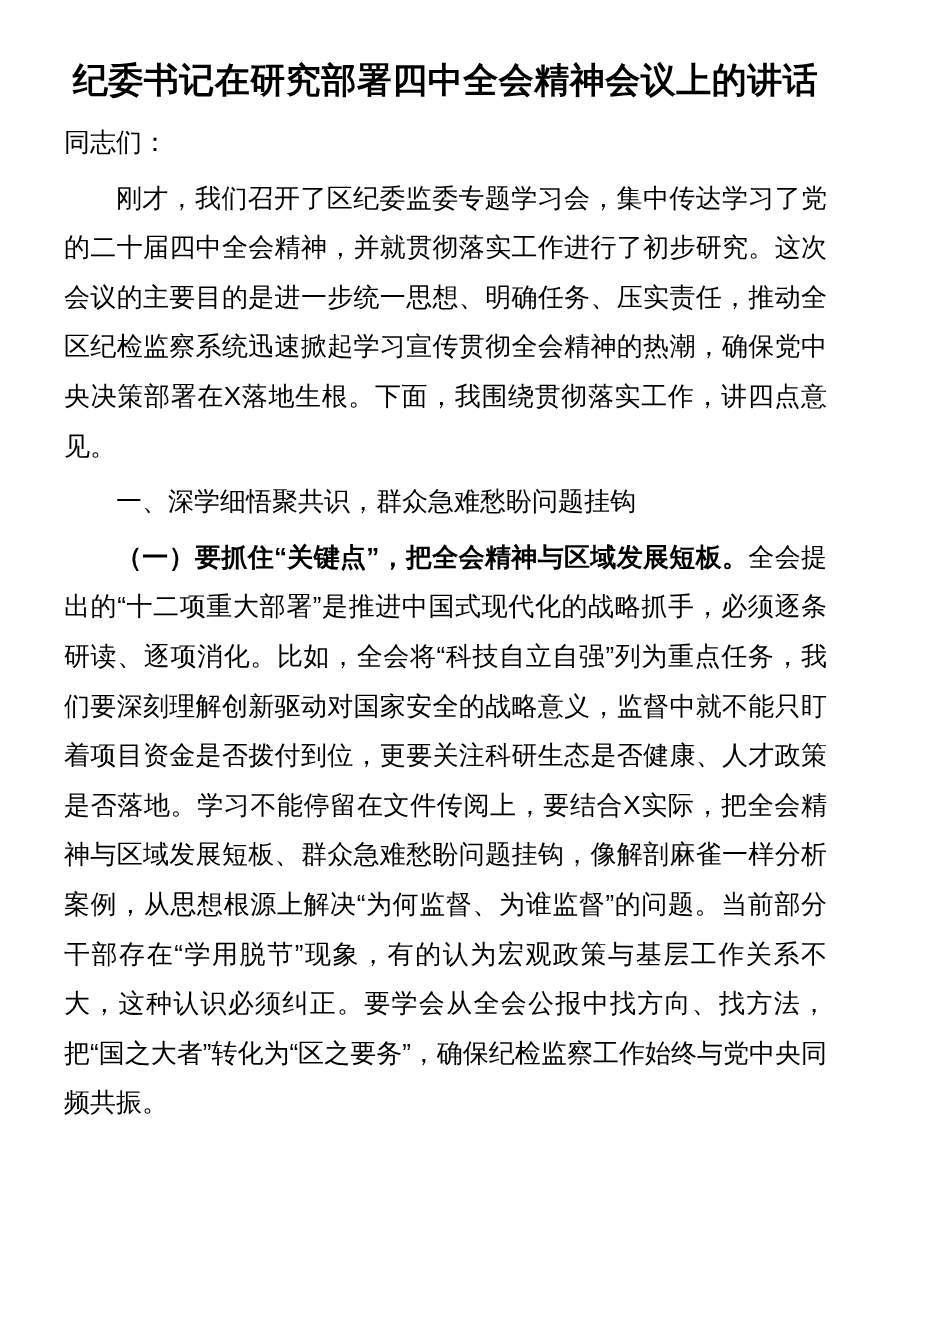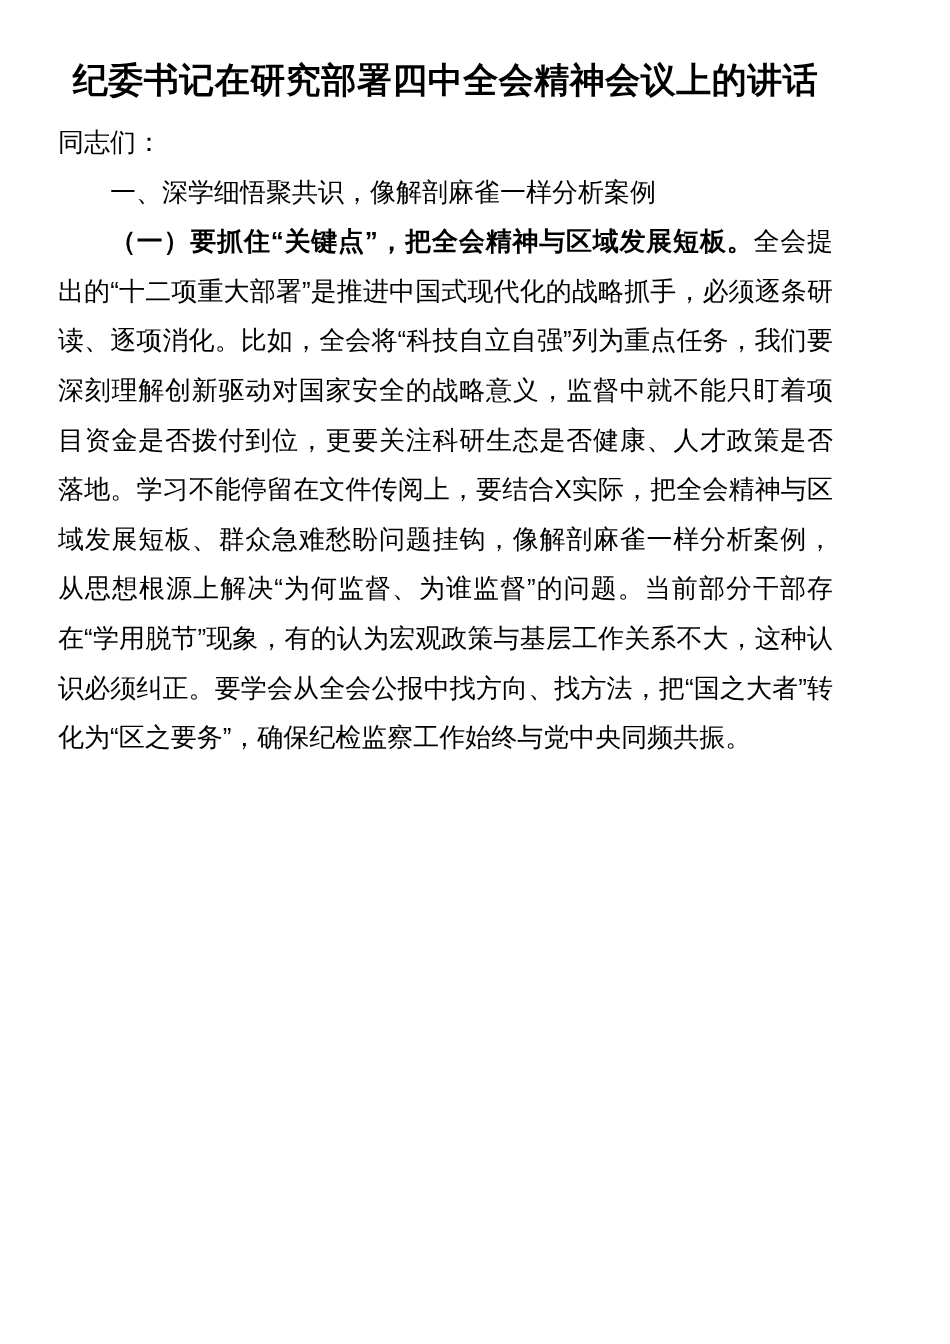--- a/index.html
+++ b/index.html
@@ -23,21 +23,21 @@
   }
   .doc-title {
     margin: 0 0 13px 0;
     font-size: 35px;
     font-weight: 700;
     line-height: 50px;
     text-align: center;
     letter-spacing: 0.5px;
   }
   .para {
-    margin: 0;
+    margin: 6px;
     font-size: 26px;
     line-height: 49.6px;
     text-align: justify;
     text-indent: 2em;
     word-break: break-all;
     overflow-wrap: break-word;
   }
   .salutation {
     text-indent: 0;
   }
@@ -47,19 +47,20 @@
 </style>
 </head>
 <body>
 
 <div class="page">
 
   <h1 class="doc-title">纪委书记在研究部署四中全会精神会议上的讲话</h1>
 
   <p class="para salutation">同志们：</p>
 
+  <p class="para">刚才，我们召开了区纪委监委专题学习会，集中传达学习了党的二十届四中全会精神，并就贯彻落实工作进行了初步研究。这次会议的主要目的是进一步统一思想、明确任务、压实责任，推动全区纪检监察系统迅速掀起学习宣传贯彻全会精神的热潮，确保党中央决策部署在X落地生根。下面，我围绕贯彻落实工作，讲四点意见。</p>
 
-  <p class="para">一、深学细悟聚共识，像解剖麻雀一样分析案例</p>
+  <p class="para">一、深学细悟聚共识，群众急难愁盼问题挂钩</p>
 
 
   <p class="para"><span class="lead">（一）要抓住“关键点”，把全会精神与区域发展短板。</span><span>全会提出的“十二项重大部署”是推进中国式现代化的战略抓手，必须逐条研读、逐项消化。比如，全会将“科技自立自强”列为重点任务，我们要深刻理解创新驱动对国家安全的战略意义，监督中就不能只盯着项目资金是否拨付到位，更要关注科研生态是否健康、人才政策是否落地。学习不能停留在文件传阅上，要结合X实际，把全会精神与区域发展短板、群众急难愁盼问题挂钩，像解剖麻雀一样分析案例，从思想根源上解决“为何监督、为谁监督”的问题。当前部分干部存在“学用脱节”现象，有的认为宏观政策与基层工作关系不大，这种认识必须纠正。要学会从全会公报中找方向、找方法，把“国之大者”转化为“区之要务”，确保纪检监察工作始终与党中央同频共振。</span></p>
 
 </div>
 
 </body></html>

